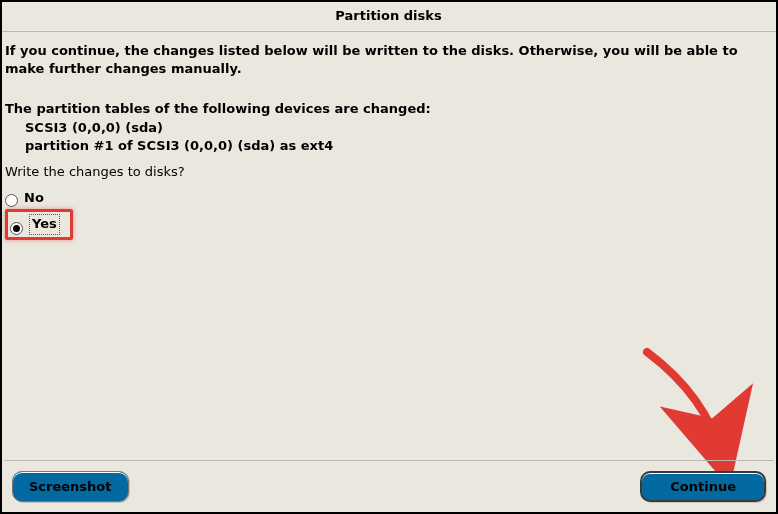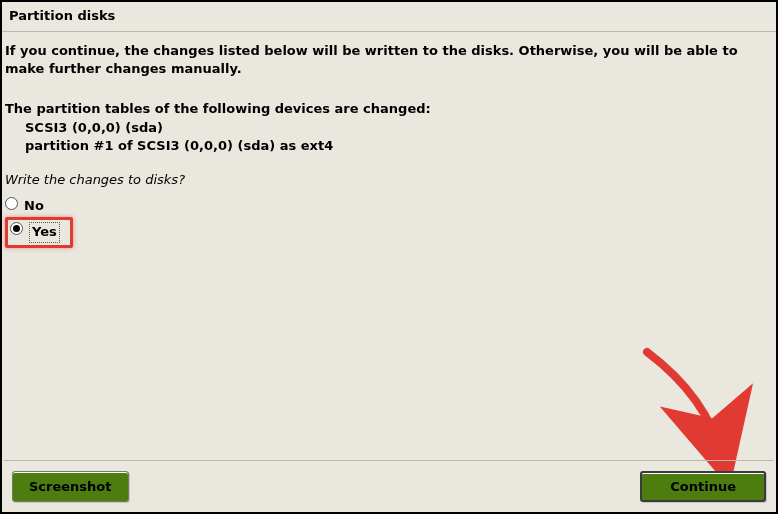--- a/index.html
+++ b/index.html
@@ -11,45 +11,45 @@
       font-size: 13px;
       color: #000;
       border: 2px solid #000;
       position: relative;
       overflow: hidden;
     }
     .title-bar {
       padding: 6px 8px 8px 7px;
       border-bottom: 1px solid #bbb8b0;
       font-weight: bold;
+      text-align: center;
     }
     .content {
       padding: 10px 3px;
       line-height: 1.4;
     }
     .para {
       font-weight: bold;
       margin-bottom: 10px;
     }
     .section-head {
       font-weight: bold;
       margin-top: 22px;
     }
     .indent {
       font-weight: bold;
       padding-left: 20px;
     }
     .prompt {
-      font-style: italic;
-      margin-top: 16px;
+      margin-top: 8px;
       margin-bottom: 6px;
     }
     .radio-row {
       display: flex;
-      align-items: flex-start;
+      align-items: flex-end;
       gap: 6px;
       padding: 2px 0;
     }
     .radio {
       width: 13px;
       height: 13px;
       border: 1px solid #555;
       border-radius: 50%;
       display: inline-flex;
       align-items: center;
@@ -83,23 +83,23 @@
       position: absolute;
       left: 2px;
       right: 2px;
       bottom: 2px;
       border-top: 1px solid #bbb8b0;
       padding: 10px 8px 8px 8px;
       display: flex;
       justify-content: space-between;
     }
     .btn {
-      background: #4d7c0f;
+      background: #0369a1;
       border: 1px solid #7a776f;
-      border-radius: 3px;
+      border-radius: 10px;
       padding: 6px 16px;
       font-family: inherit;
       font-size: 13px;
       font-weight: bold;
       cursor: pointer;
       box-shadow: inset 0 1px 0 #fff, 1px 1px 0 rgba(0,0,0,0.15);
     }
     .btn.continue {
       border: 2px solid #3a3a3a;
       padding: 6px 28px;

